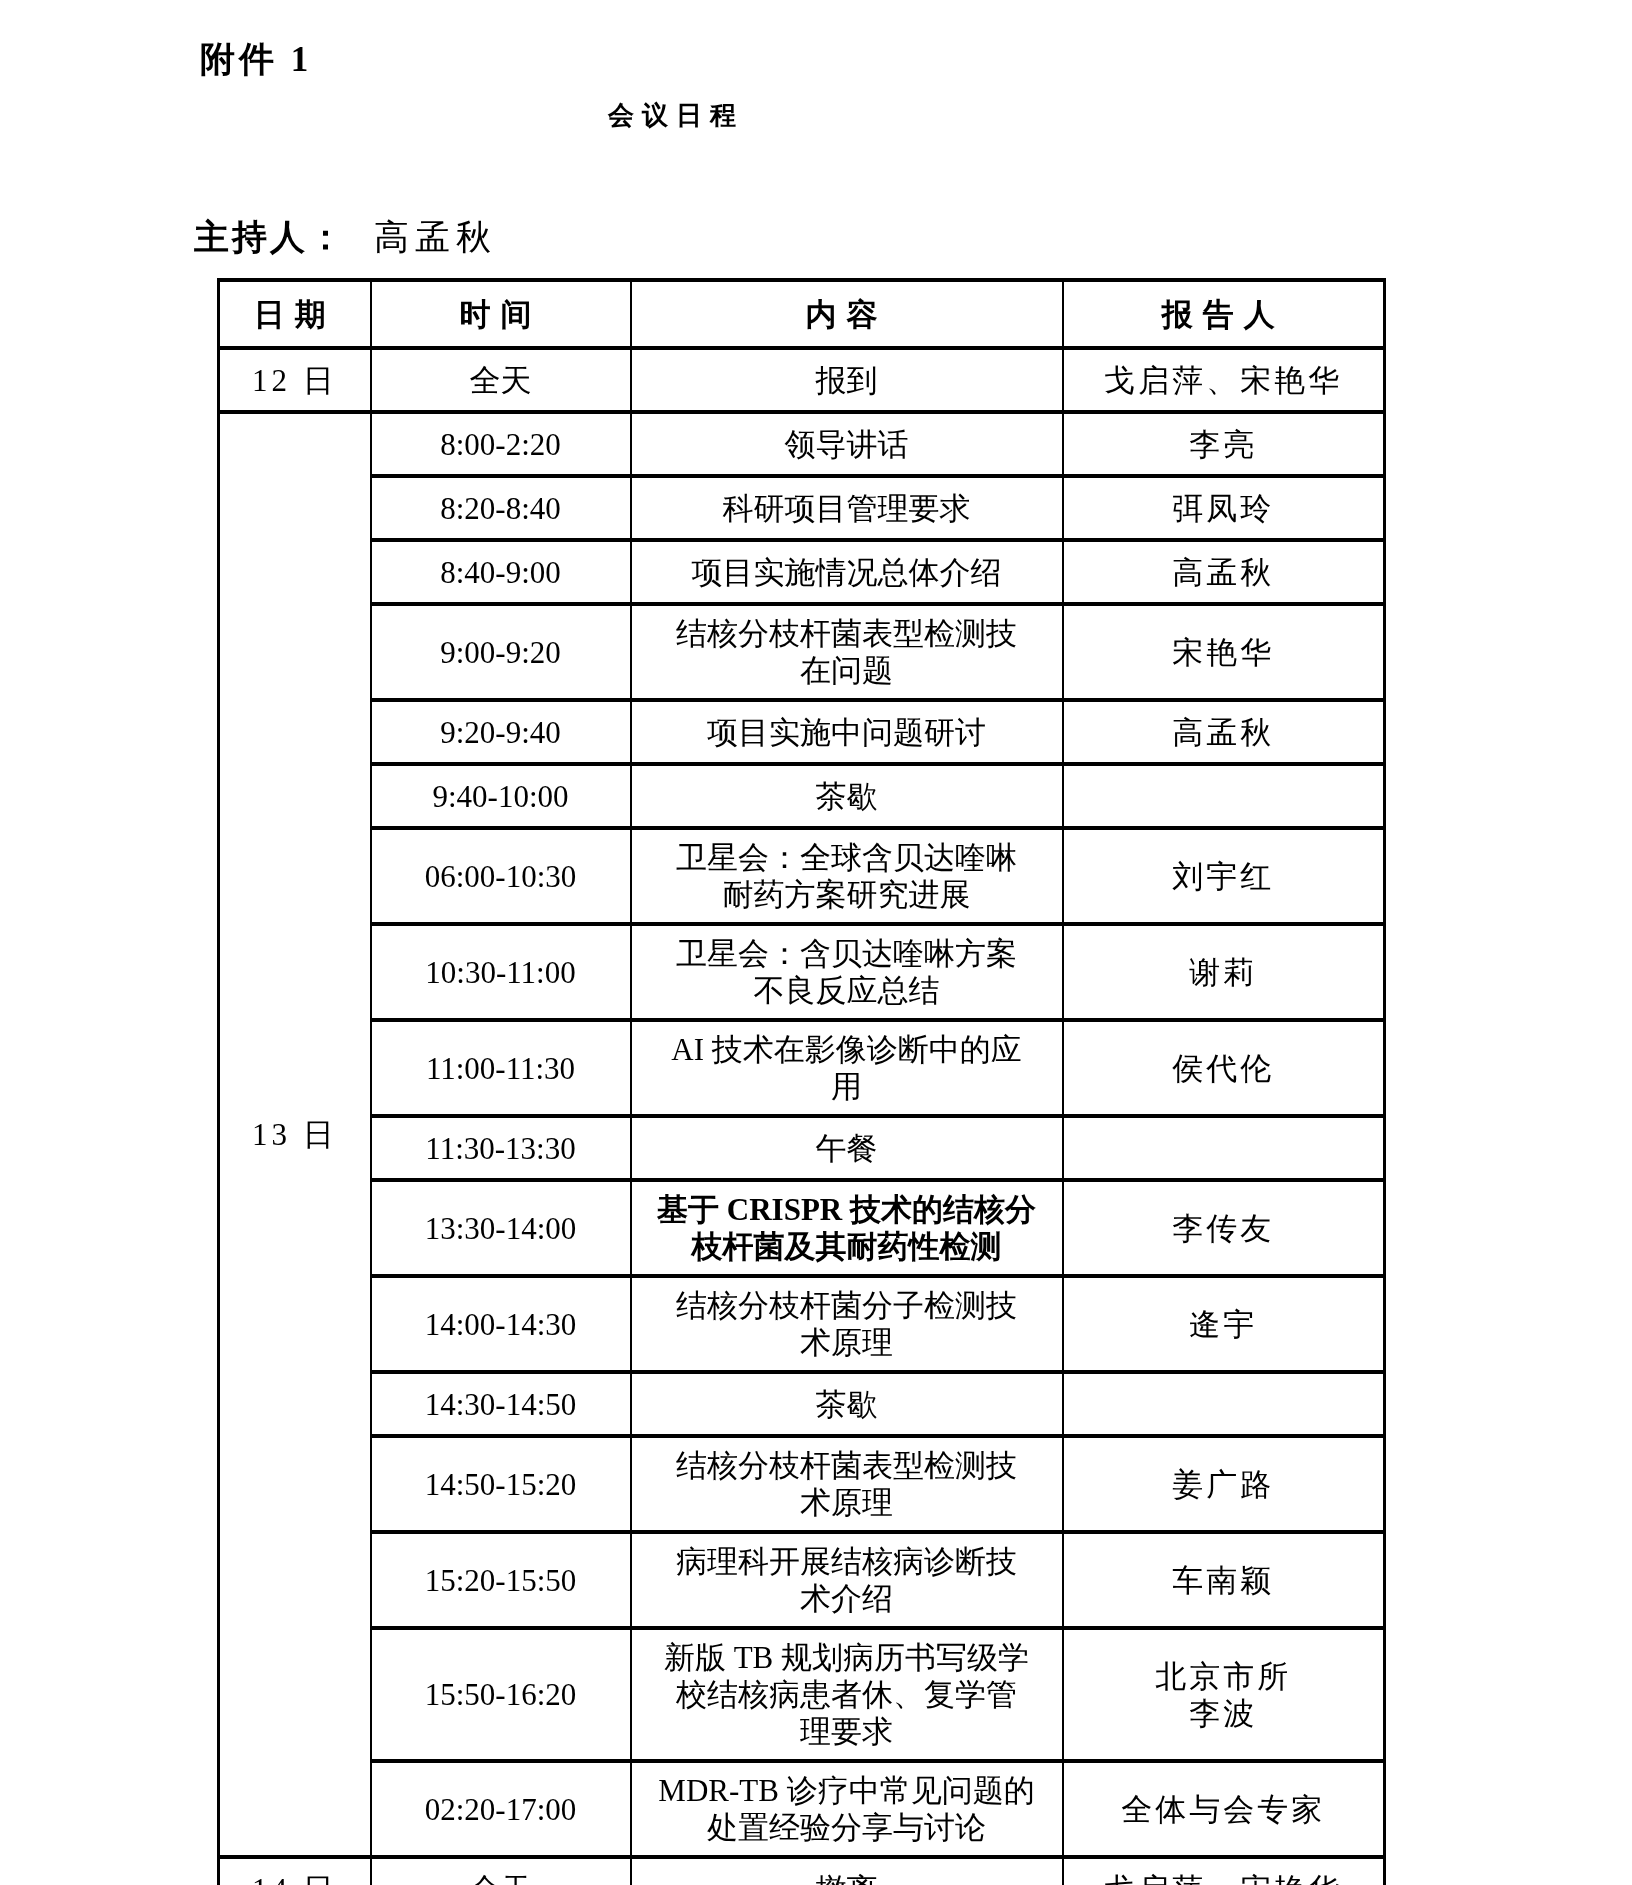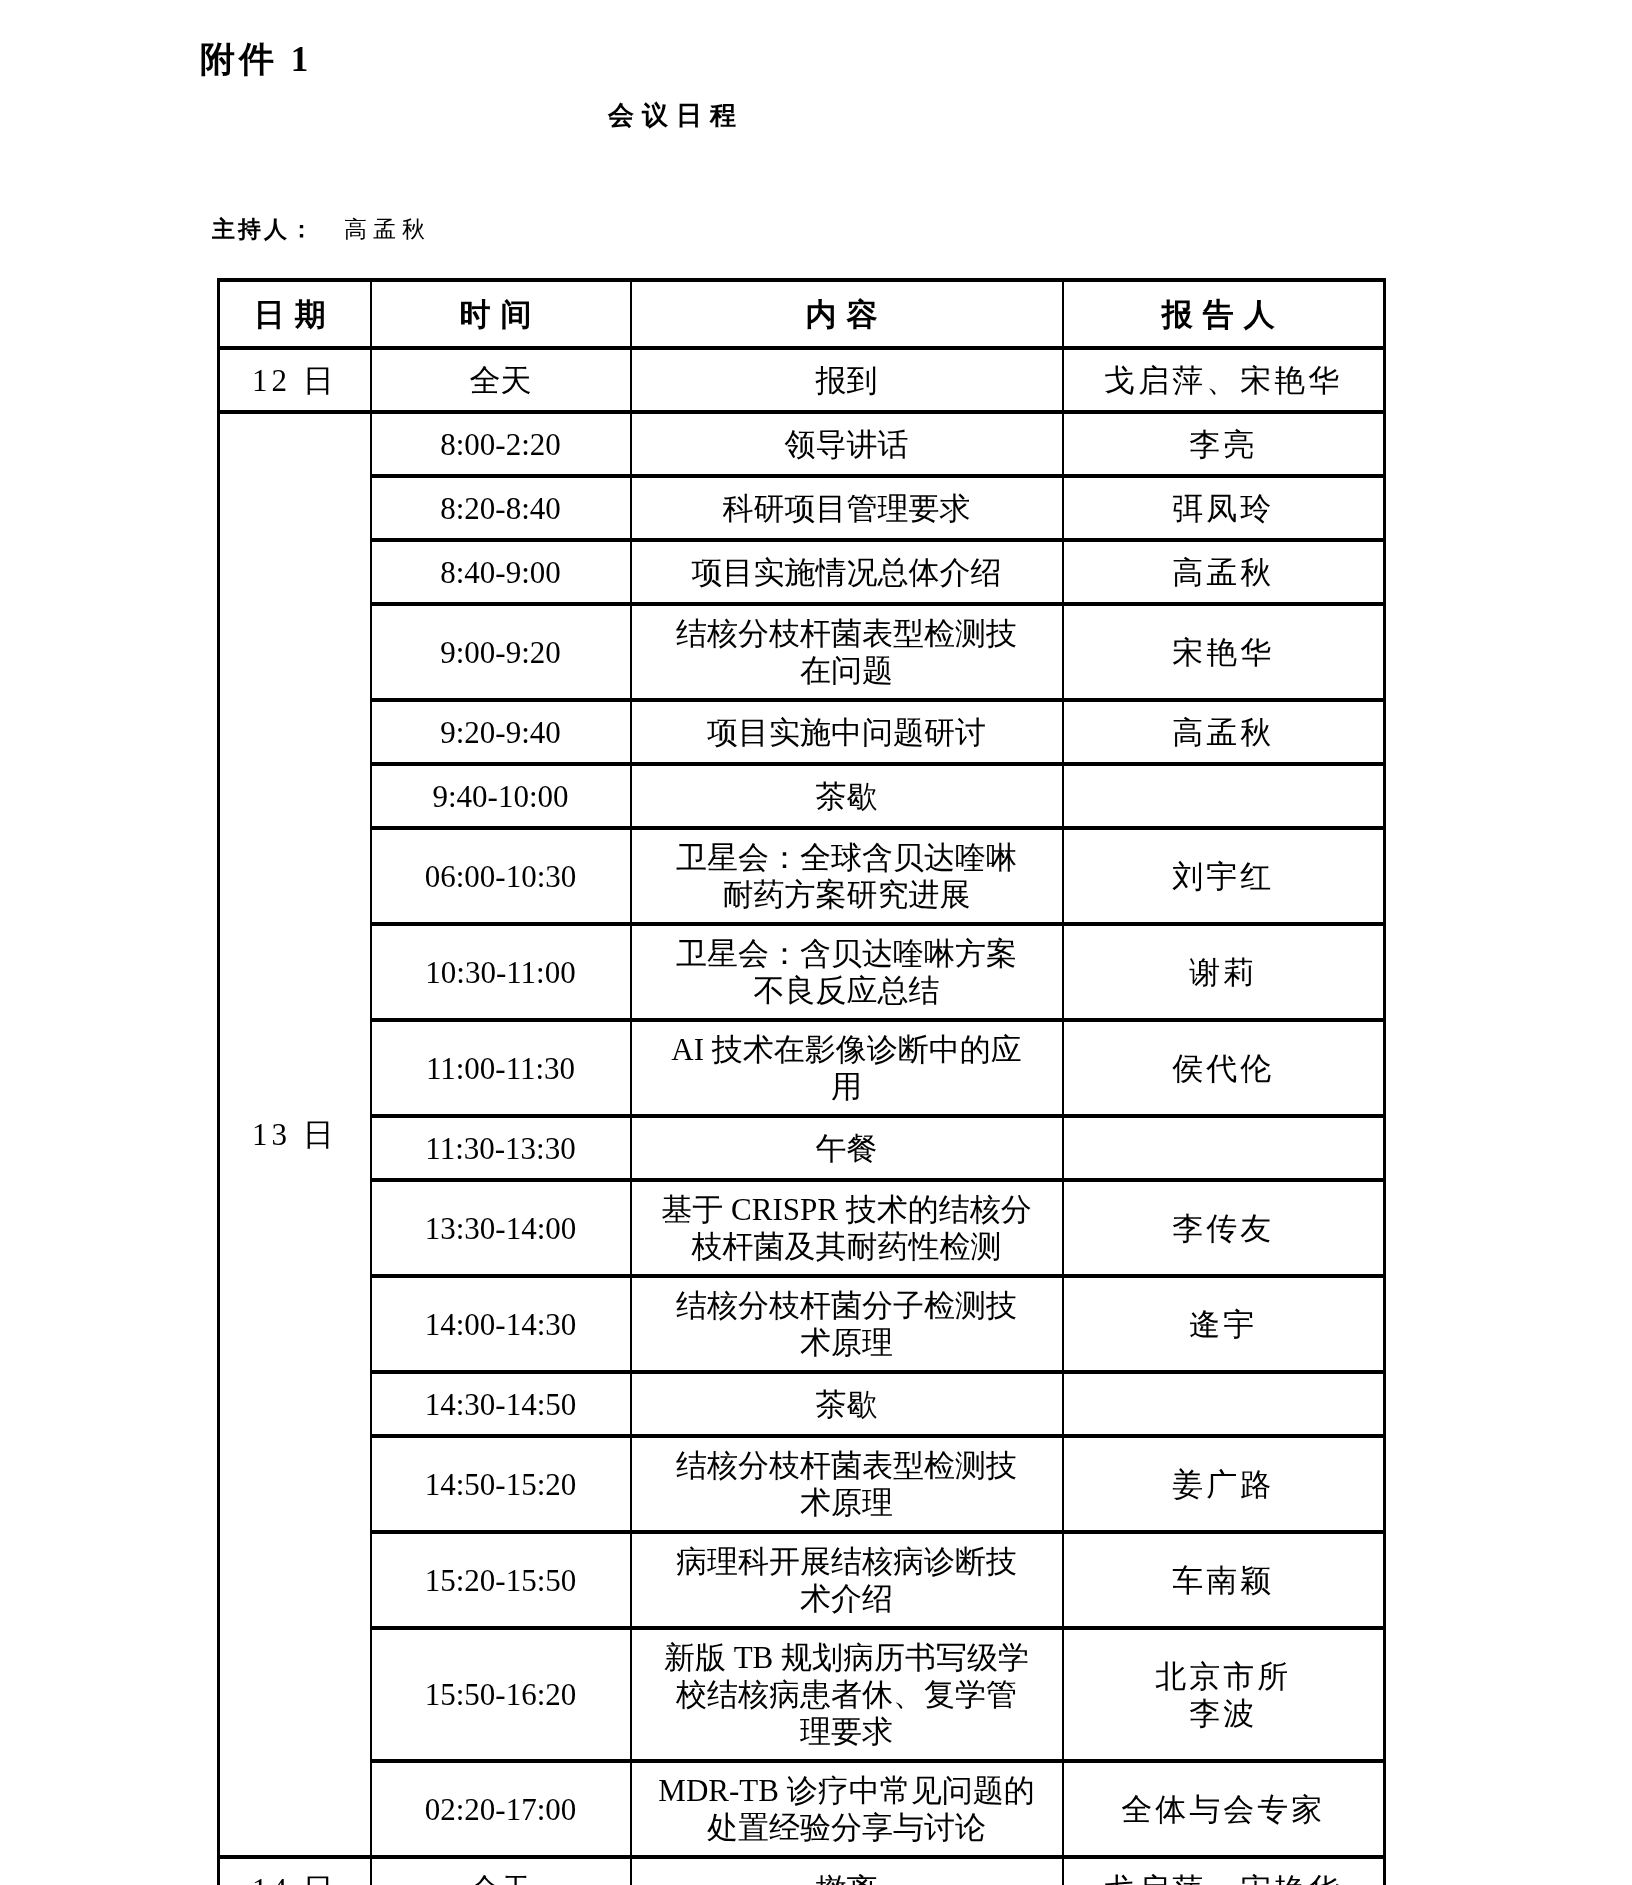--- a/index.html
+++ b/index.html
@@ -26,23 +26,23 @@
     left: 0;
     top: 98px;
     width: 1352px;
     text-align: center;
     font-size: 26px;
     font-weight: bold;
     letter-spacing: 8px;
   }
   .host-line {
     position: absolute;
-    left: 212px;
+    left: 194px;
     top: 214px;
-    font-size: 23px;
+    font-size: 35px;
     display: flex;
     align-items: baseline;
     text-align: right;
   }
   .host-label { font-weight: bold; letter-spacing: 3px; }
   .host-name  { font-weight: normal; margin-left: 28px; letter-spacing: 6px; }
 
   table.agenda {
     position: absolute;
     left: 217px;
@@ -66,21 +66,21 @@
     overflow: hidden;
   }
   table.agenda { border: 3px solid #000000; }
   table.agenda th {
     font-weight: bold;
     letter-spacing: 10px;
     height: 46px;
   }
   td.date-cell { letter-spacing: 4px; margin-left: 19px; }
   td.presenter-cell { letter-spacing: 3px; }
-  td.content-cell.bold-content { font-weight: normal; }
+  td.content-cell.bold-content { font-weight: bold; }
   tr.single td { height: 42px; }
 </style>
 </head>
 <body>
 
 <div class="attachment">附件 1</div>
 
 <div class="doc-title">会议日程</div>
 
 <div class="host-line">

